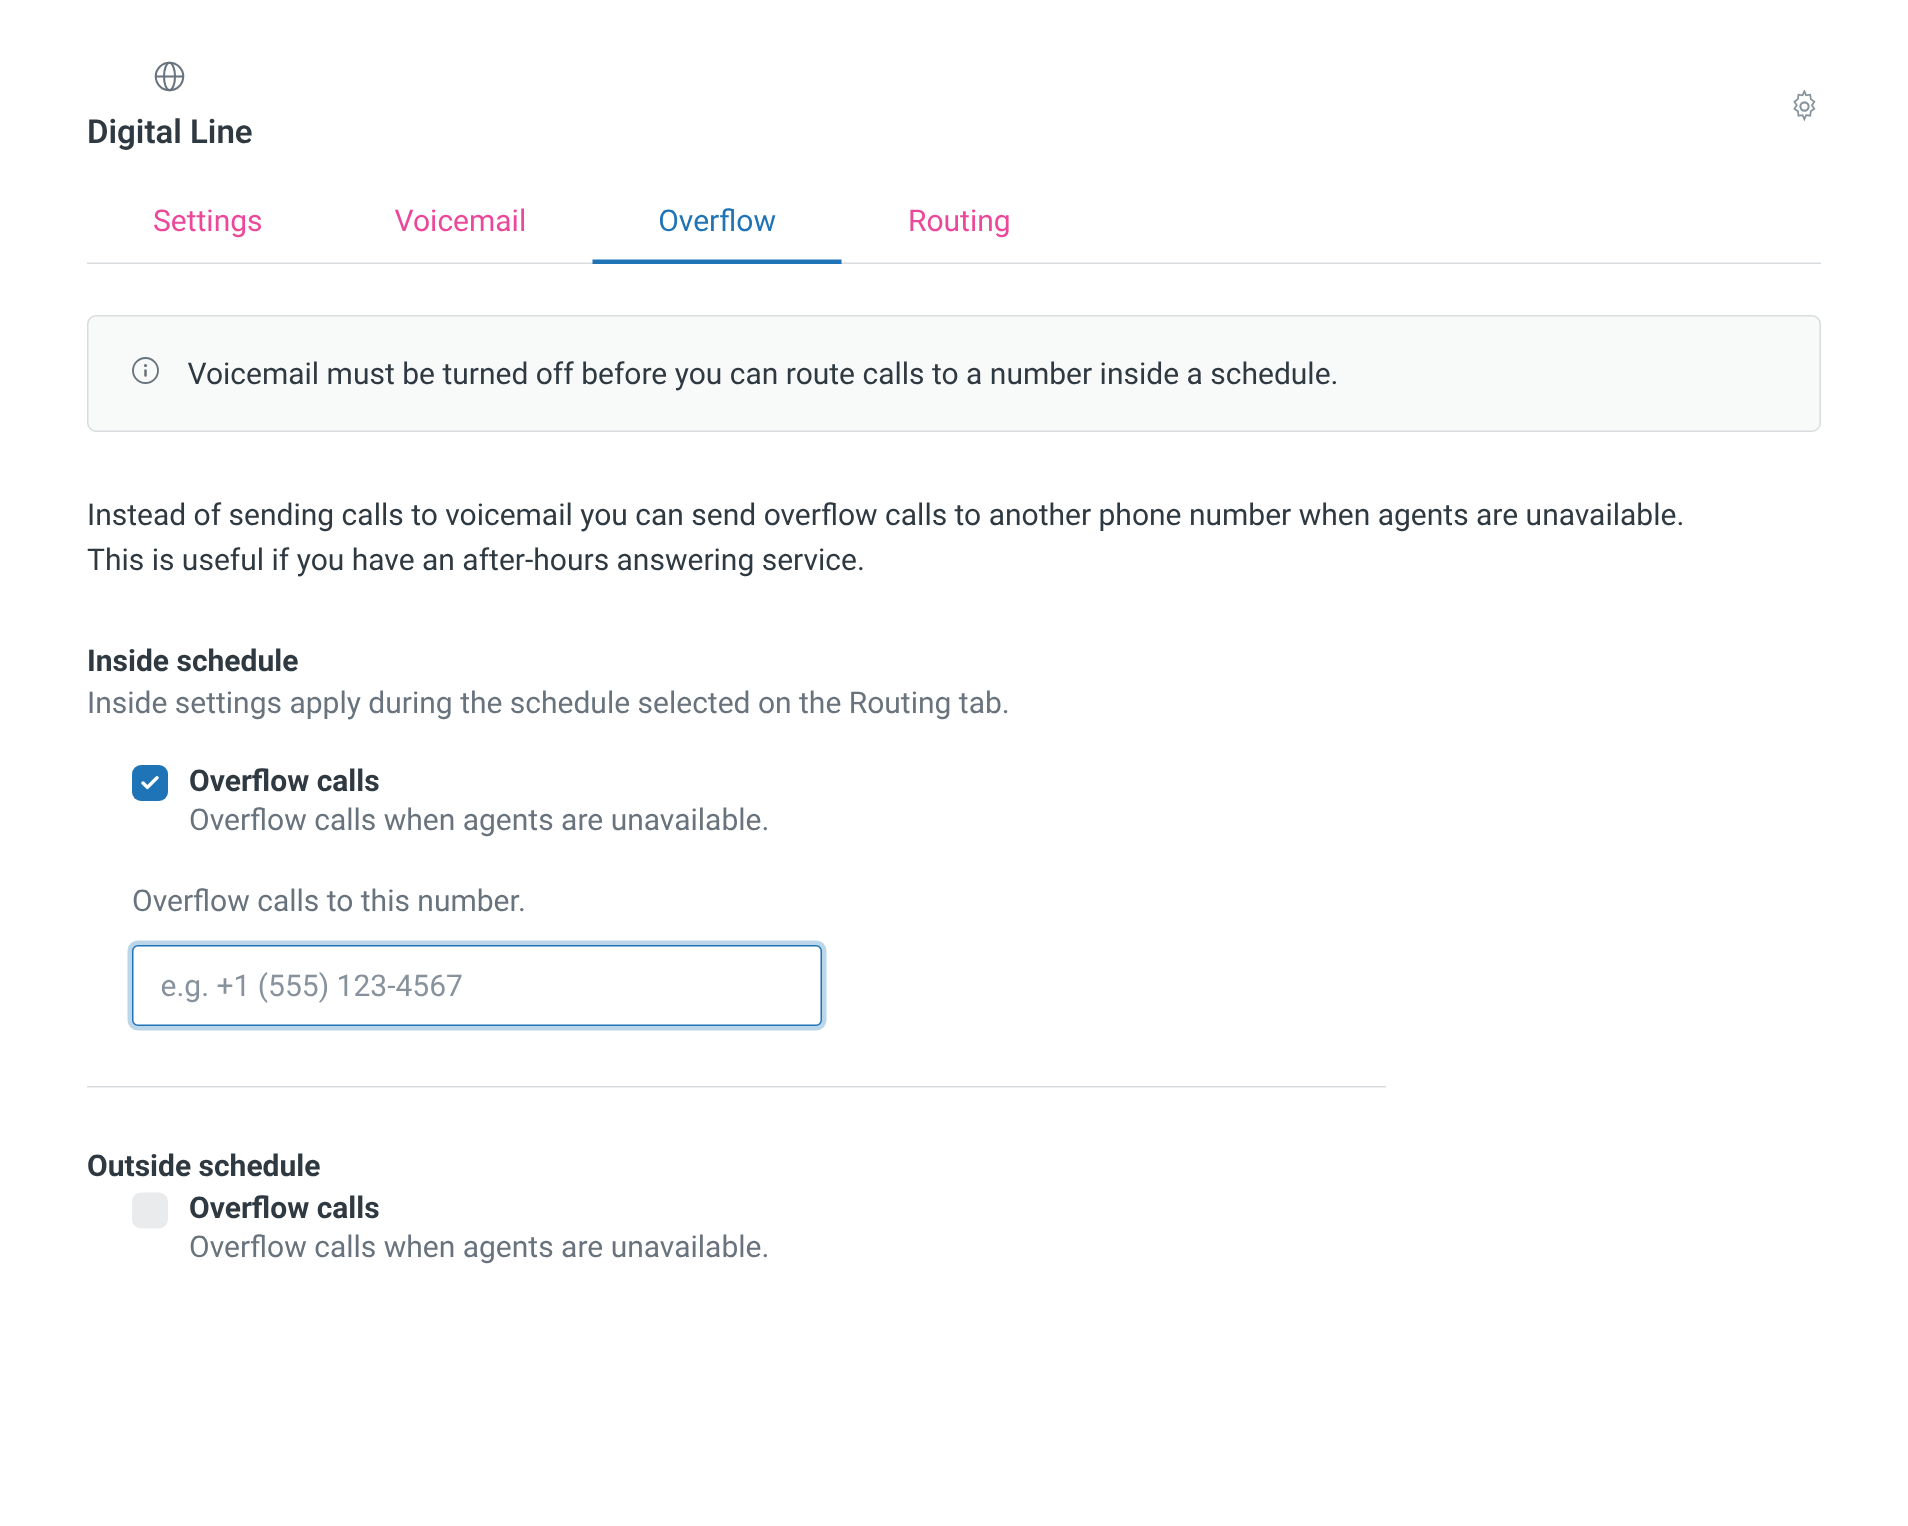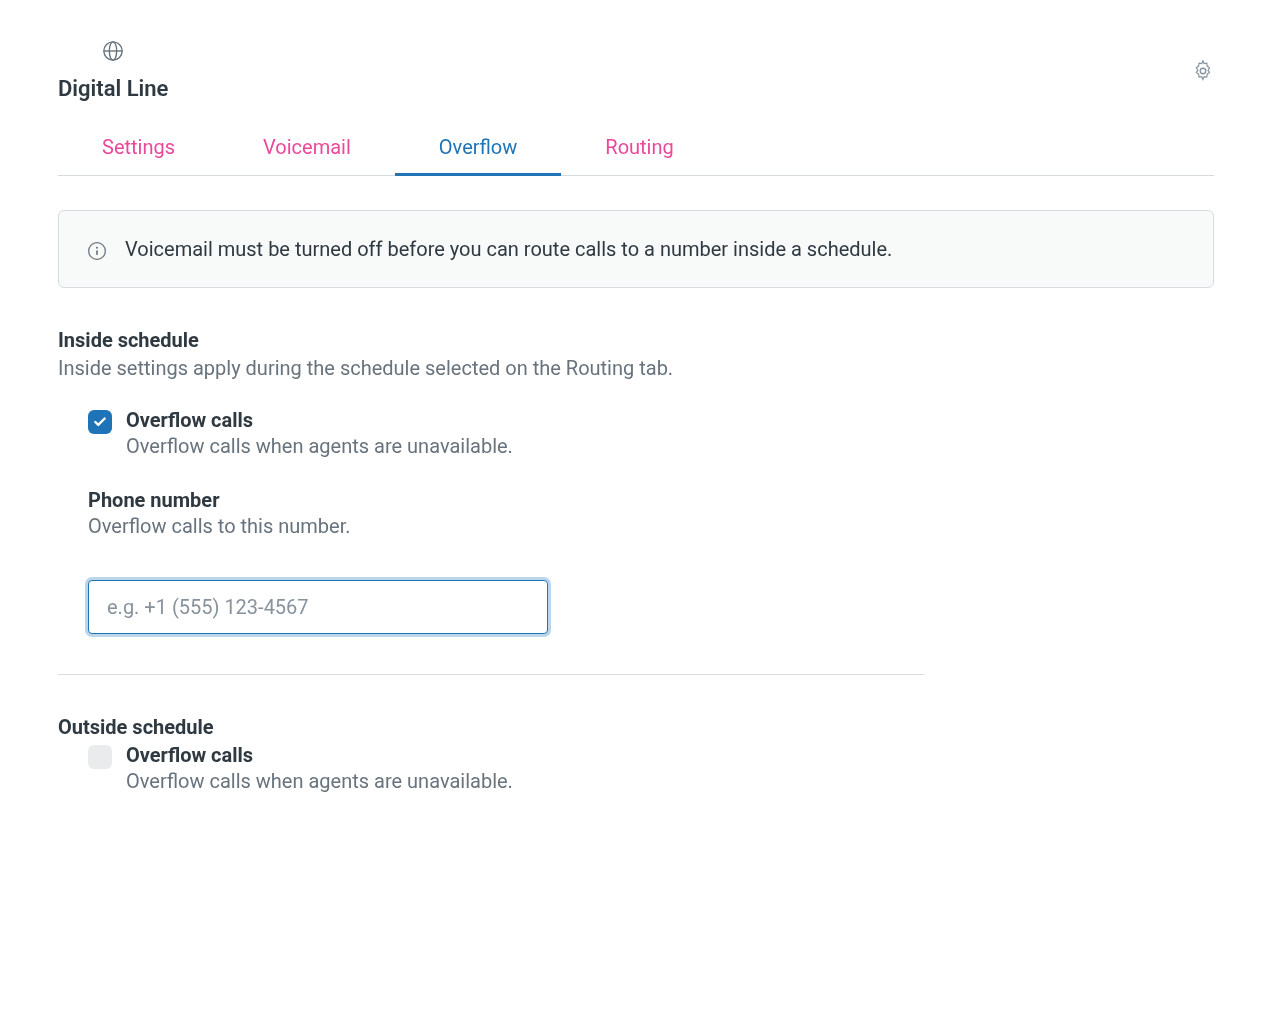--- a/index.html
+++ b/index.html
@@ -57,21 +57,21 @@
     }
     .tab.active {
       color: #1f73b7;
       border-bottom-color: #1f73b7;
     }
     .content {
       padding-top: 34px;
     }
     .info-banner {
       display: flex;
-      align-items: flex-end;
+      align-items: flex-start;
       gap: 18px;
       padding: 26px 28px;
       background: #f8f9f9;
       border: 1px solid #d8dcde;
       border-radius: 6px;
       margin-bottom: 40px;
     }
     .info-icon {
       width: 20px;
       height: 20px;
@@ -163,21 +163,20 @@
     .text-input {
       width: 460px;
       padding: 14px 18px;
       font-size: 20px;
       color: #2f3941;
       border: 1px solid #1f73b7;
       border-radius: 4px;
       outline: none;
       box-shadow: 0 0 0 3px rgba(31,115,183,0.3);
       font-family: inherit;
-      margin-top: 24px;
     }
     .text-input::placeholder {
       color: #87929d;
     }
     .divider {
       height: 1px;
       background: #d8dcde;
       margin: 40px 0;
       width: 866px;
     }
@@ -211,39 +210,39 @@
 
   <div class="info-banner">
     <svg class="info-icon" viewBox="0 0 24 24" fill="none" stroke="currentColor" stroke-width="1.5">
       <circle cx="12" cy="12" r="10"></circle>
       <line x1="12" y1="8" x2="12" y2="8" stroke-width="2.5" stroke-linecap="round"></line>
       <line x1="12" y1="12" x2="12" y2="16" stroke-width="2" stroke-linecap="round"></line>
     </svg>
     <div class="info-text">Voicemail must be turned off before you can route calls to a number inside a schedule.</div>
   </div>
 
+  <p class="description">Instead of sending calls to voicemail you can send overflow calls to another phone number when agents are unavailable. This is useful if you have an after-hours answering service.</p>
 
   <div class="section">
     <div class="section-title">Inside schedule</div>
     <div class="section-subtitle">Inside settings apply during the schedule selected on the Routing tab.</div>
 
     <div class="checkbox-row">
       <div class="checkbox checked">
         <svg viewBox="0 0 24 24" fill="none" stroke="currentColor" stroke-width="4" stroke-linecap="round" stroke-linejoin="round">
           <polyline points="4 12 9 17 20 6"></polyline>
         </svg>
       </div>
       <div class="checkbox-content">
         <div class="checkbox-label">Overflow calls</div>
         <div class="checkbox-desc">Overflow calls when agents are unavailable.</div>
       </div>
     </div>
 
     <div class="field-group">
-      <div class="field-label">Phone number</div>
       <div class="field-desc">Overflow calls to this number.</div>
       <input type="text" class="text-input" placeholder="e.g. +1 (555) 123-4567" style="">
     </div>
   </div>
 
   <div class="divider"></div>
 
   <div class="section">
     <div class="section-title">Outside schedule</div>
 

